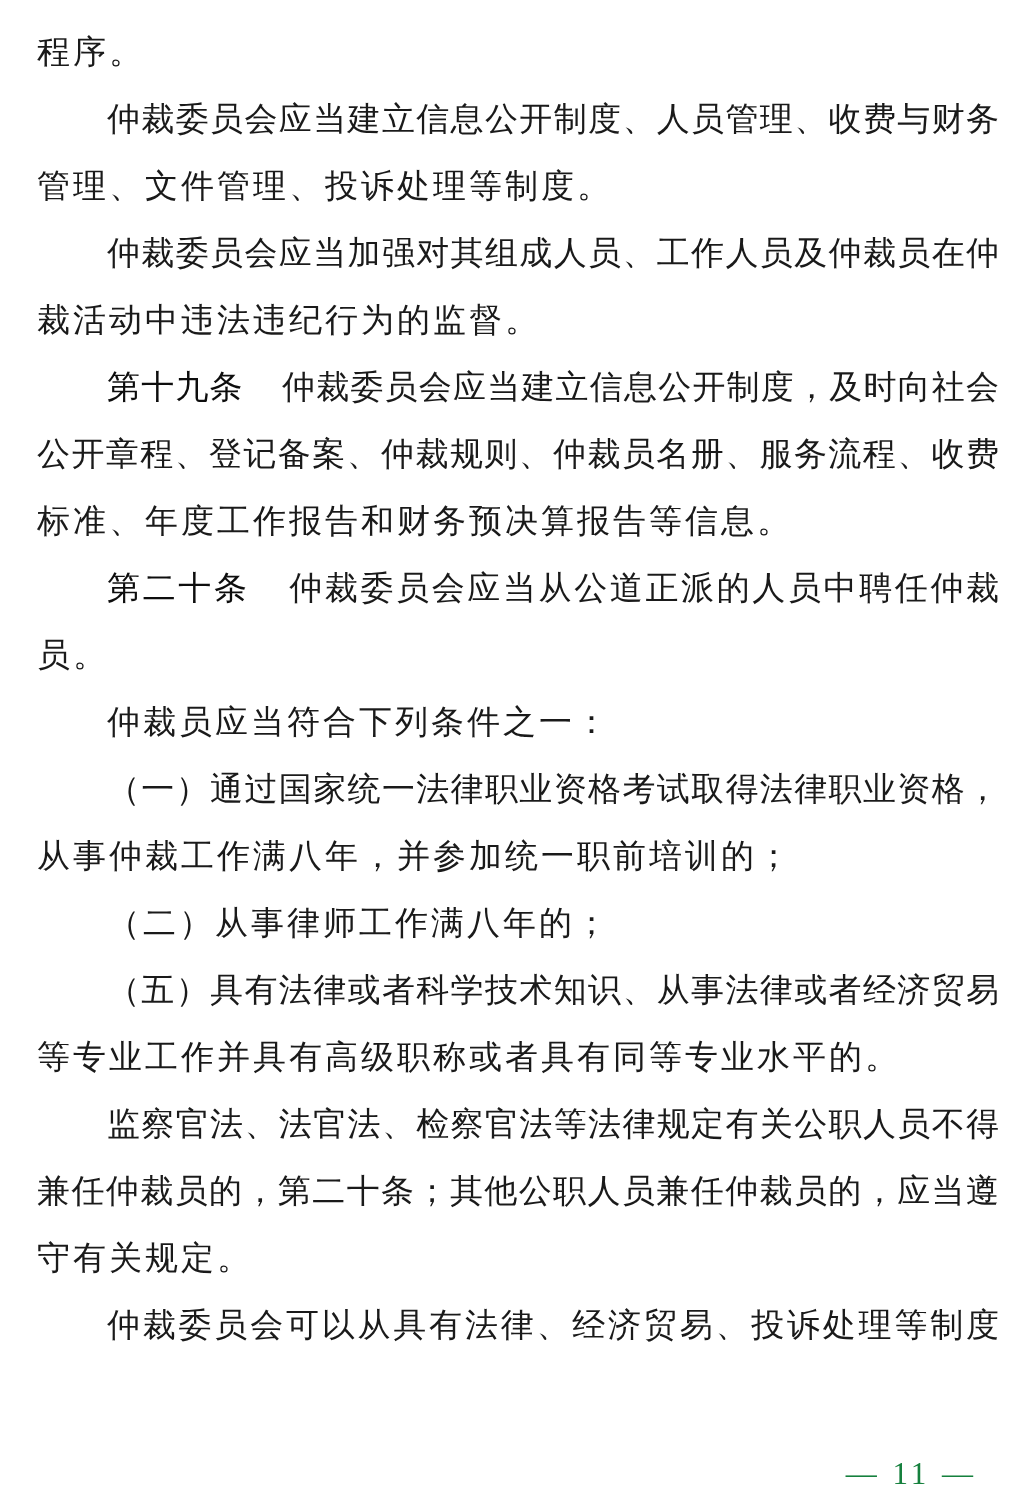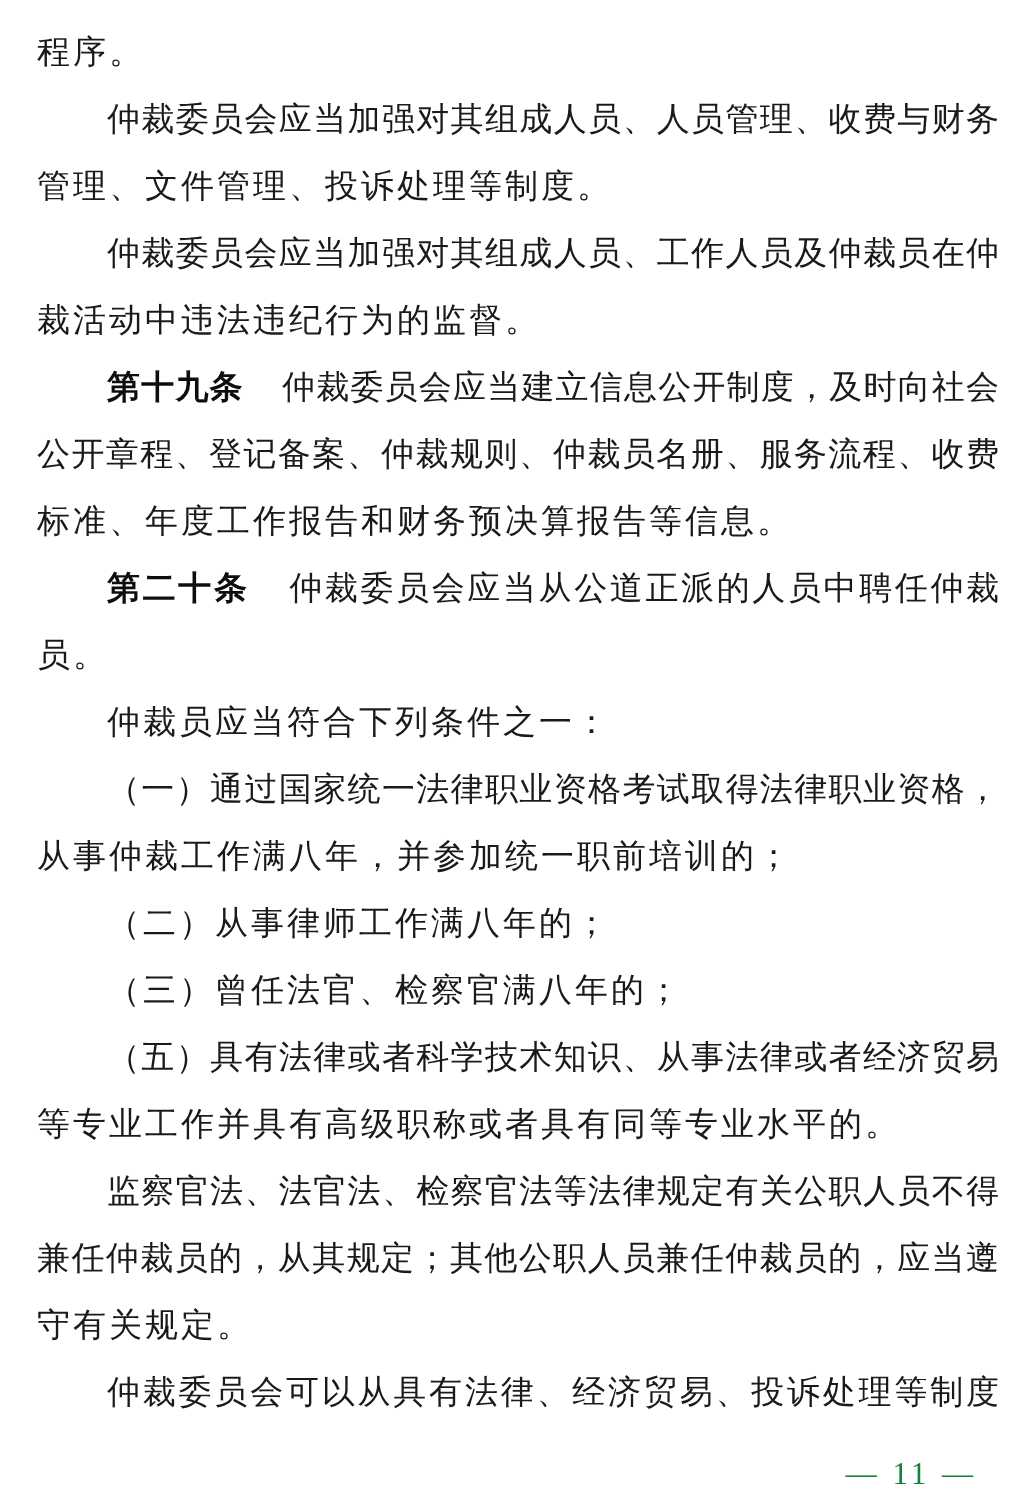--- a/index.html
+++ b/index.html
@@ -30,55 +30,54 @@
   .line.justify {
     letter-spacing: 0;
     white-space: normal;
     text-align: justify;
     text-align-last: justify;
   }
   .line.indent {
     text-indent: 70px;
   }
   .seg { display: inline; }
-  .seg.bold { font-weight: bold; color: #0d0d0d; }
+  .seg.bold { font-weight: normal; color: #0d0d0d; }
   .footer {
     position: absolute;
     right: 45px;
     bottom: 16px;
     height: 44px;
     line-height: 44px;
     font-size: 31px;
     color: #15803d;
     letter-spacing: 4px;
   }
 </style>
 </head>
 <body>
 
 <div class="page">
   <div class="doc-body" id="doc-body">
       <div class="line"><span class="seg">程序。</span></div>
-      <div class="line indent justify"><span class="seg">仲裁委员会应当加强对其组成人员、人员管理、收费与财务</span></div>
+      <div class="line indent justify"><span class="seg">仲裁委员会应当建立信息公开制度、人员管理、收费与财务</span></div>
       <div class="line"><span class="seg">管理、文件管理、投诉处理等制度。</span></div>
       <div class="line indent justify"><span class="seg">仲裁委员会应当加强对其组成人员、工作人员及仲裁员在仲</span></div>
       <div class="line"><span class="seg">裁活动中违法违纪行为的监督。</span></div>
       <div class="line indent justify"><span class="seg bold">第十九条</span><span class="seg">　仲裁委员会应当建立信息公开制度，及时向社会</span></div>
       <div class="line justify"><span class="seg">公开章程、登记备案、仲裁规则、仲裁员名册、服务流程、收费</span></div>
       <div class="line"><span class="seg">标准、年度工作报告和财务预决算报告等信息。</span></div>
       <div class="line indent justify"><span class="seg bold">第二十条</span><span class="seg">　仲裁委员会应当从公道正派的人员中聘任仲裁</span></div>
       <div class="line"><span class="seg">员。</span></div>
       <div class="line indent"><span class="seg">仲裁员应当符合下列条件之一：</span></div>
       <div class="line indent justify"><span class="seg">（一）通过国家统一法律职业资格考试取得法律职业资格，</span></div>
       <div class="line"><span class="seg">从事仲裁工作满八年，并参加统一职前培训的；</span></div>
       <div class="line indent"><span class="seg">（二）从事律师工作满八年的；</span></div>
-      <div class="line indent"><span class="seg">（三）曾任法官、检察官满八年的；</span></div>
       <div class="line indent justify"><span class="seg">（五）具有法律或者科学技术知识、从事法律或者经济贸易</span></div>
       <div class="line"><span class="seg">等专业工作并具有高级职称或者具有同等专业水平的。</span></div>
       <div class="line indent justify"><span class="seg">监察官法、法官法、检察官法等法律规定有关公职人员不得</span></div>
-      <div class="line justify"><span class="seg">兼任仲裁员的，从其规定；其他公职人员兼任仲裁员的，应当遵</span></div>
+      <div class="line justify"><span class="seg">兼任仲裁员的，第二十条；其他公职人员兼任仲裁员的，应当遵</span></div>
       <div class="line"><span class="seg">守有关规定。</span></div>
       <div class="line indent justify"><span class="seg">仲裁委员会可以从具有法律、经济贸易、投诉处理等制度</span></div>
     </div>
   <div class="footer">
     <span>— 11 —</span>
   </div>
 </div>
 
 </body></html>

